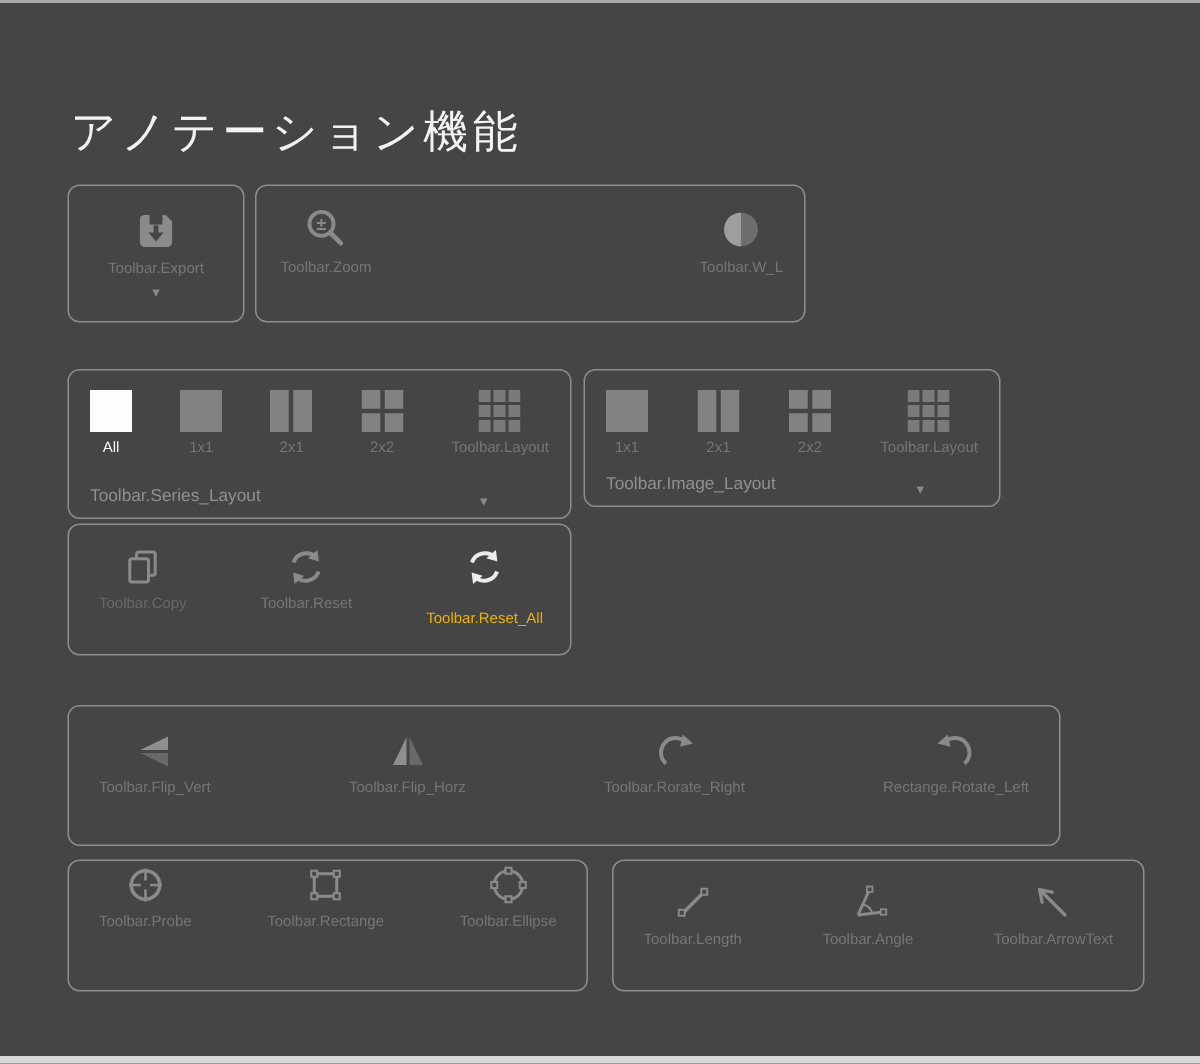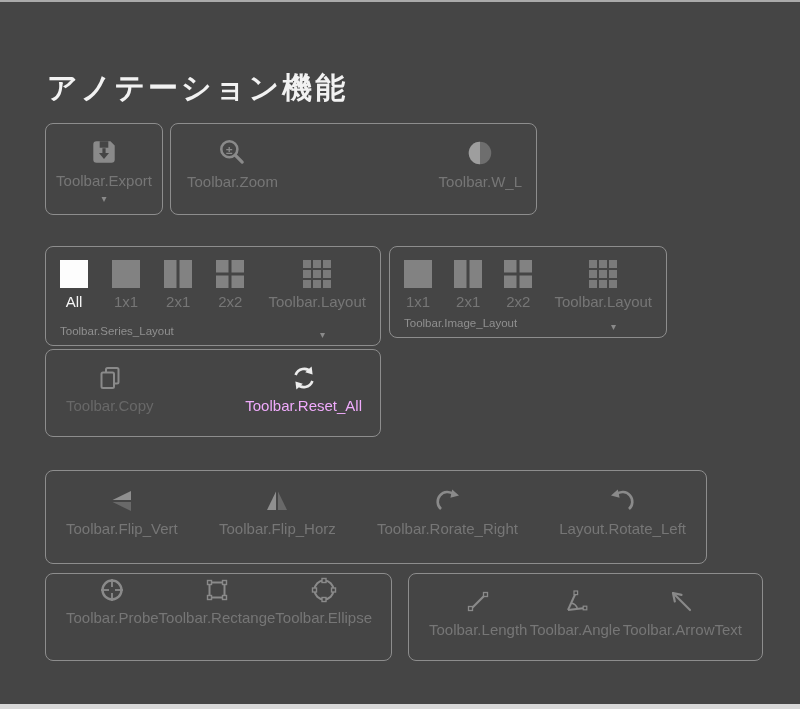--- a/index.html
+++ b/index.html
@@ -7,37 +7,37 @@
     position:relative;width:800px;height:709px;overflow:hidden;
     background:#454545;font-family:"Liberation Sans",sans-serif;
     -webkit-font-smoothing:antialiased;
   }
   .edge-top{position:absolute;top:0;left:0;right:0;height:2px;background:#aaaaaa;}
   .edge-bottom{position:absolute;bottom:0;left:0;right:0;height:5px;background:#d8d8d8;}
 
   .page-title{
     position:absolute;left:47px;top:48px;
     font-family:"DejaVu Serif","Liberation Serif",serif;
-    font-size:30px;color:#f2f2f2;letter-spacing:3px;font-weight:700;
+    font-size:30px;color:#f2f2f2;letter-spacing:3px;font-weight:400;
   }
 
   .group{
     position:absolute;border:1px solid #8d8d8d;border-radius:8px;
     box-sizing:border-box;display:flex;align-items:flex-start;
   }
   .group.center{align-items:center;}
 
   .tool{
     display:flex;flex-direction:column;align-items:center;gap:6px;
     color:#8a8a8a;cursor:default;
   }
   .tool .ticon{display:flex;align-items:flex-end;justify-content:center;}
-  .tool .tlabel{font-size:15px;color:#767676;white-space:nowrap;line-height:1;}
+  .tool .tlabel{font-size:10px;color:#767676;white-space:nowrap;line-height:1;}
   .tool.bright{color:#ececec;}
-  .tool.bright .tlabel{color:#f0abfc;}
+  .tool.bright .tlabel{color:#eab308;margin-top:10px;}
   .tool.dim .tlabel{color:#686868;}
   .tool.selected .tlabel{color:#f5f5f5;}
 
   .caret{font-size:10px;color:#8a8a8a;line-height:1;}
   .group-footer{
     position:absolute;left:14px;bottom:8px;font-size:11.5px;color:#909090;
     white-space:nowrap;
   }
   .layout-caret{position:absolute;bottom:5px;}
 
@@ -201,31 +201,44 @@
   <div class="group" style="left:45px;top:349px;width:336px;height:88px;padding:14px 18px 0 20px;justify-content:space-between;">
     <div class="tool dim">
       <span class="ticon">
         <svg width="28" height="28" viewBox="0 0 28 28">
           <rect x="10" y="4" width="12.5" height="15.5" rx="1.5" fill="none" stroke="currentColor" stroke-width="2"></rect>
           <rect x="5.5" y="8.5" width="12.5" height="15.5" rx="1.5" fill="#454545" stroke="currentColor" stroke-width="2"></rect>
         </svg>
       </span>
       <span class="tlabel">Toolbar.Copy</span>
     </div>
-    <div class="tool bright">
+    <div class="tool">
       <span class="ticon">
         <svg width="28" height="28" viewBox="0 0 28 28">
           <g fill="none" stroke="currentColor" stroke-width="2.6">
             <path d="M5.6,11 A9.2,9.2 0 0 1 21.2,8"></path>
             <path d="M22.4,17 A9.2,9.2 0 0 1 6.8,20"></path>
           </g>
           <path fill="currentColor" d="M21.6,2.6 L22.6,10.4 L15.2,8.2 Z"></path>
           <path fill="currentColor" d="M6.4,25.4 L5.4,17.6 L12.8,19.8 Z"></path>
         </svg>
       </span>
+      <span class="tlabel">Toolbar.Reset</span>
+    </div>
+    <div class="tool bright">
+      <span class="ticon">
+        <svg width="28" height="28" viewBox="0 0 28 28">
+          <g fill="none" stroke="currentColor" stroke-width="2.6">
+            <path d="M5.6,11 A9.2,9.2 0 0 1 21.2,8"></path>
+            <path d="M22.4,17 A9.2,9.2 0 0 1 6.8,20"></path>
+          </g>
+          <path fill="currentColor" d="M21.6,2.6 L22.6,10.4 L15.2,8.2 Z"></path>
+          <path fill="currentColor" d="M6.4,25.4 L5.4,17.6 L12.8,19.8 Z"></path>
+        </svg>
+      </span>
       <span class="tlabel">Toolbar.Reset_All</span>
     </div>
   </div>
 
   <div class="group" style="left:45px;top:470px;width:662px;height:94px;padding:16px 20px 0 20px;justify-content:space-between;">
     <div class="tool">
       <span class="ticon">
         <svg width="28" height="28" viewBox="0 0 28 28">
           <path d="M4.5,13 L23,13 L23,4 Z" fill="#8f8f8f"></path>
           <path d="M4.5,15 L23,15 L23,24 Z" fill="#696969"></path>
@@ -253,21 +266,21 @@
     </div>
     <div class="tool">
       <span class="ticon">
         <svg width="28" height="28" viewBox="0 0 28 28">
           <g transform="scale(-1,1) translate(-28,0)">
             <path d="M8,22 A9.6,9.6 0 0 1 20.8,7.4" fill="none" stroke="currentColor" stroke-width="2.6"></path>
             <path d="M19.2,2.6 L26,8.6 L17.4,10.8 Z" fill="currentColor"></path>
           </g>
         </svg>
       </span>
-      <span class="tlabel">Layout.Rotate_Left</span>
+      <span class="tlabel">Rectange.Rotate_Left</span>
     </div>
   </div>
 
   <div class="group" style="left:45px;top:573px;width:347px;height:88px;padding:2px 20px 0 20px;justify-content:space-between;">
     <div class="tool">
       <span class="ticon">
         <svg width="28" height="28" viewBox="0 0 28 28">
           <circle cx="14" cy="14" r="9.5" fill="none" stroke="currentColor" stroke-width="2.4"></circle>
           <g stroke="currentColor" stroke-width="1.8">
             <line x1="14" y1="3" x2="14" y2="11"></line>

